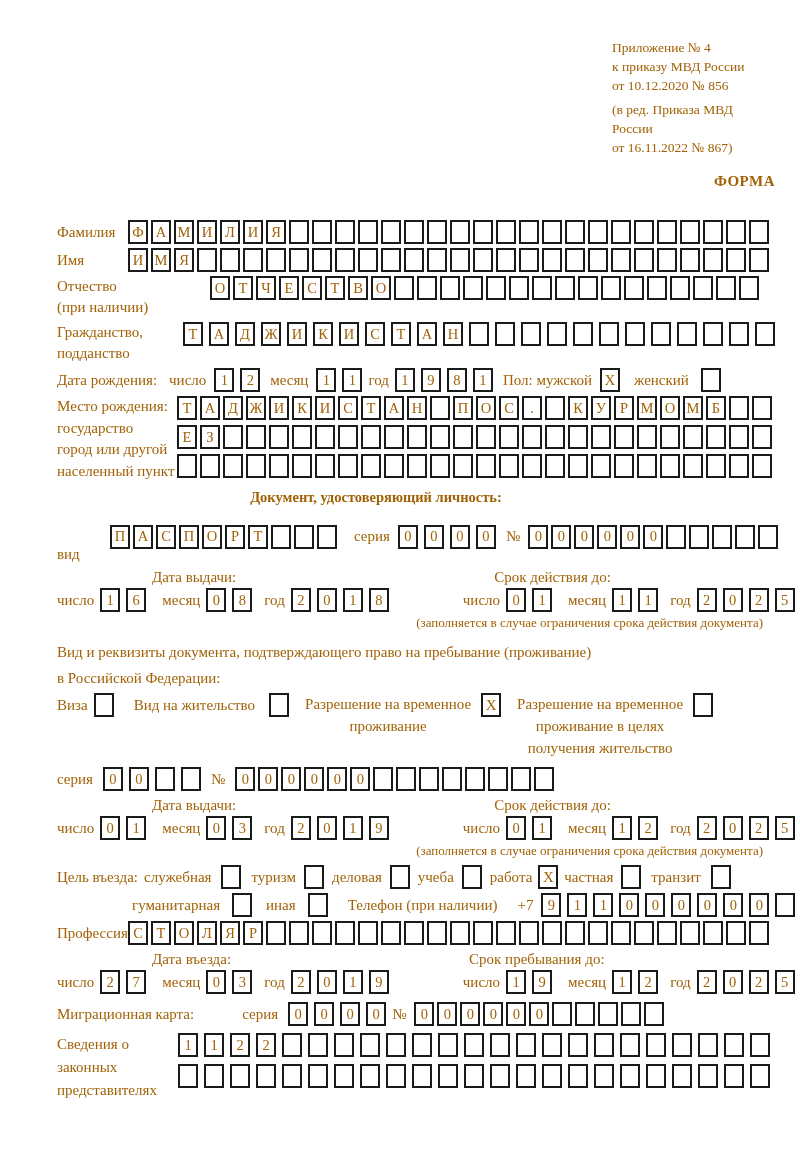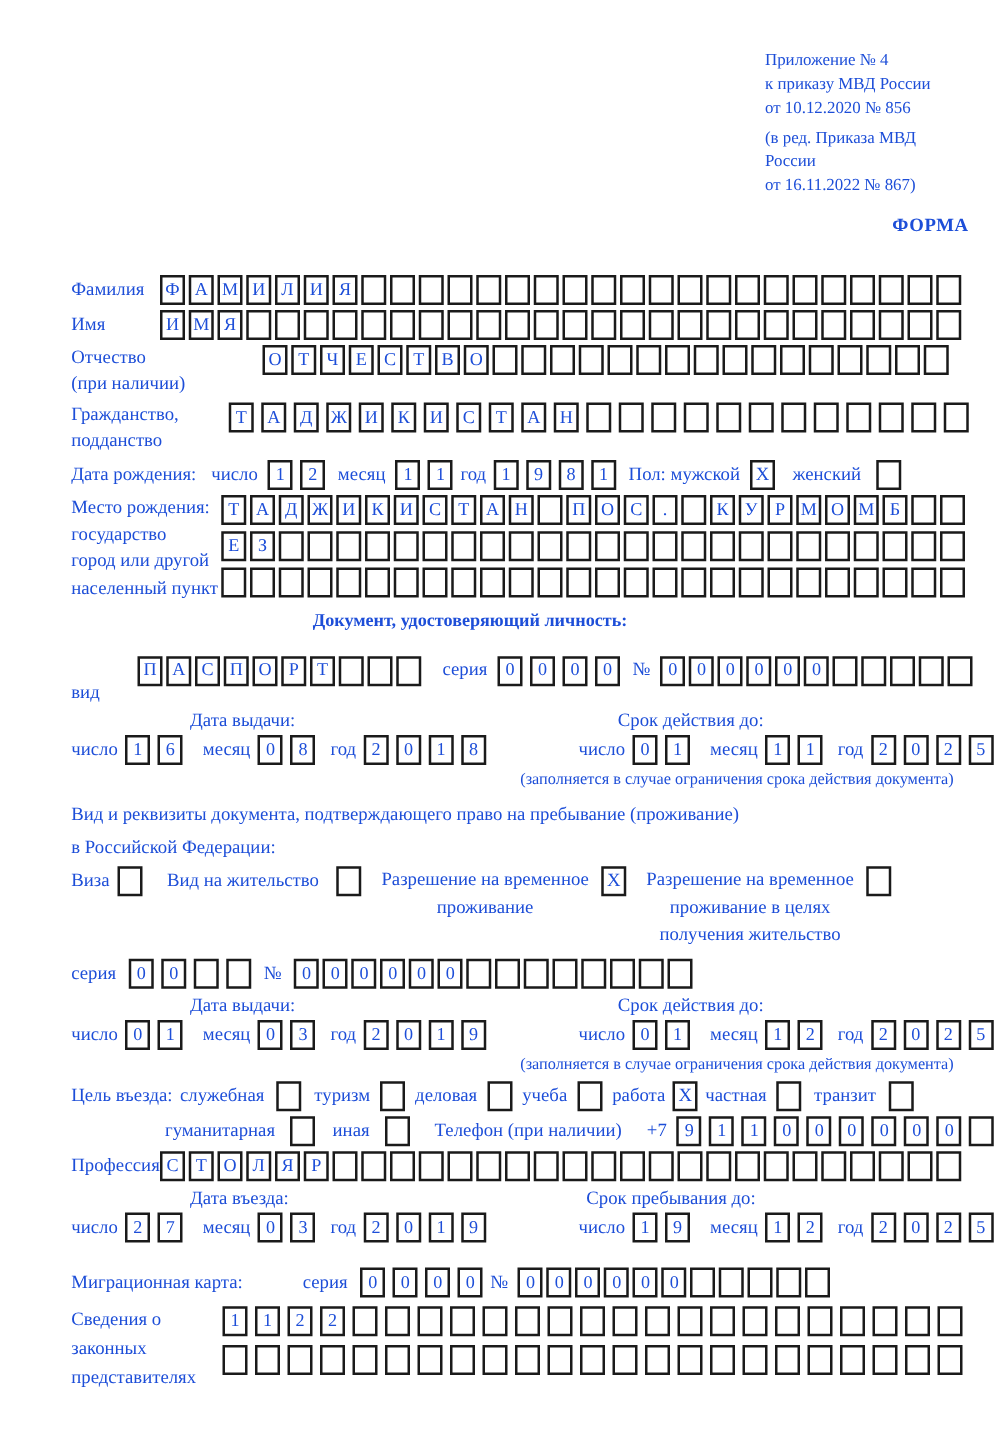--- a/index.html
+++ b/index.html
@@ -1,18 +1,18 @@
 <!DOCTYPE html>
 <html><head>
 <meta charset="utf-8">
 <style>
   html,body{margin:0;padding:0;background:#fff;}
   .page{
     width:800px;height:1163px;box-sizing:border-box;
-    background:#fff;color:#1d4ed8;
+    background:#fff;color:#a16207;
     font-family:"Liberation Serif", serif;
     font-size:15px;
     padding:38px 25px 0 57px;
     overflow:hidden;
   }
   
   .annex{margin-left:555px;line-height:19px;font-size:13.5px;}
   .annex .amend{margin-top:5px;}
   .form-marker{text-align:right;font-weight:bold;margin-top:16px;font-size:15px;letter-spacing:.5px;}
   .doc-title{text-align:center;font-weight:bold;font-size:15.5px;line-height:22px;margin-top:18px;letter-spacing:.2px;}
@@ -624,21 +624,21 @@
       <span>год</span>
       <span class="cells spaced">
           <span class="cell">2</span>
           <span class="cell">0</span>
           <span class="cell">2</span>
           <span class="cell">5</span>
         </span>
     </span>
   </div>
 
-  <div class="frow" style="margin-top:20px;">
+  <div class="frow" style="margin-top:8px;">
     <span class="lbl">Миграционная карта:</span>
     <span style="margin-left:48px;">серия</span>
     <span class="cells spaced ml10">
         <span class="cell">0</span>
         <span class="cell">0</span>
         <span class="cell">0</span>
         <span class="cell">0</span>
       </span>
     <span>№</span>
     <span class="cells ml8">

